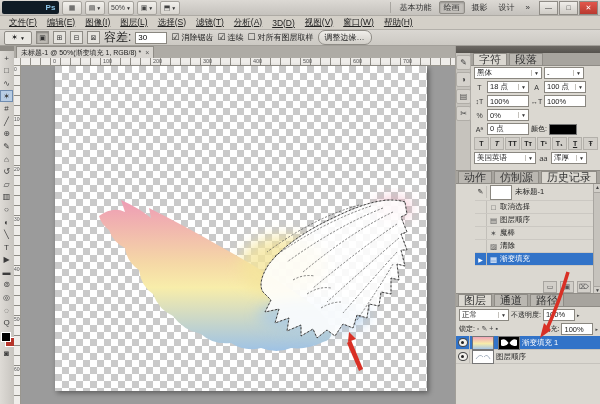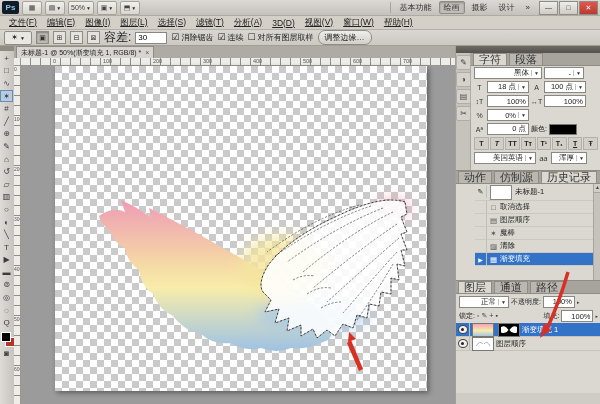--- a/index.html
+++ b/index.html
@@ -4,21 +4,21 @@
 <style>
   html,body{margin:0;padding:0;}
   #app{position:relative;width:600px;height:404px;background:#d4d0c8;overflow:hidden;
        font-family:"Liberation Sans","DejaVu Sans",sans-serif;font-size:9px;color:#222;
        -webkit-font-smoothing:antialiased;}
   
   .titlebar{position:absolute;left:0;top:0;width:600px;height:16px;
     background:linear-gradient(#dcd9d4,#c5c2bd);display:flex;align-items:center;gap:3px;
     padding:0 2px;box-sizing:border-box;border-bottom:1px solid #aeaba5;}
   .pslogo{width:17px;height:13px;background:#101c26;color:#8ec6e8;font-size:8px;font-weight:bold;
-    display:flex;align-items:center;justify-content:center;border-radius:2px;}
+    display:flex;align-items:center;justify-content:center;border-radius:2px;padding-left:40px;}
   .tb-icon{height:12px;min-width:14px;border:1px solid #a6a39d;border-radius:2px;
     background:linear-gradient(#f2f0ec,#d8d5cf);display:flex;align-items:center;justify-content:center;
     font-size:7px;color:#444;padding:0 2px;gap:1px;}
   .tb-icon .arr{font-size:5px;color:#333;}
   .tb-sep{width:1px;height:11px;background:#a8a5a0;margin:0 2px;}
   .ws{padding:0 4px;font-size:8px;color:#333;}
   .ws.active{border:1px solid #8f8c86;background:#c2bfba;border-radius:2px;height:11px;display:flex;align-items:center;box-shadow:inset 0 1px 2px rgba(0,0,0,.25);}
   .winbtns{display:flex;gap:1px;margin-left:2px;}
   .winbtn{width:17px;height:12px;border:1px solid #8f8c86;background:linear-gradient(#efede9,#cfccc6);
     font-size:7px;display:flex;align-items:center;justify-content:center;color:#333;}
@@ -77,21 +77,21 @@
   .docarea svg{position:absolute;left:0;top:0;}
   
   .dock{position:absolute;left:455px;top:46px;width:145px;height:358px;background:#cfccc6;
     border-left:1px solid #a29f99;box-sizing:border-box;}
   .dock-top{height:7px;background:linear-gradient(#6d6964,#55524d);}
   .ptabs{height:12px;background:#a7a49e;display:flex;align-items:flex-end;border-bottom:1px solid #8f8c86;}
   .ptab{height:11px;padding:0 5px;font-size:11px;display:flex;align-items:center;color:#333;
     background:#bab7b1;border:1px solid #8f8c86;border-bottom:none;margin-left:2px;}
   .ptab.active{background:#dbd8d1;}
   .panelbody{background:#dbd8d1;}
-  .fld{display:inline-flex;align-items:center;justify-content:flex-end;background:#fff;
+  .fld{display:inline-flex;align-items:center;justify-content:space-between;background:#fff;
     border:1px solid #8a8780;height:10px;font-size:7.5px;padding:0 2px;box-sizing:content-box;}
   .fld .arr{font-size:5px;color:#333;border-left:1px solid #c4c1bb;padding-left:2px;margin-left:2px;}
   .cicon{width:11px;font-size:7px;color:#333;text-align:center;flex:none;}
   .crow{display:flex;align-items:center;gap:2px;padding:1px 3px;height:12px;}
   .stylebtns{display:flex;gap:1px;padding:1px 3px;}
   .stylebtn{width:13px;height:11px;border:1px solid #b3b0aa;background:#d2cfc9;font-size:7px;
     font-weight:bold;display:flex;align-items:center;justify-content:center;}
   .iconstrip{position:absolute;left:0;top:7px;width:15px;height:117px;background:#c6c3bd;
     border-right:1px solid #a8a5a0;box-sizing:border-box;}
   .dockicon{width:13px;height:13px;margin:2px auto;border:1px solid #b0ada7;border-radius:2px;
@@ -428,21 +428,21 @@
           <span class="fbtn">▣</span>
           <span class="fbtn">⌦</span>
         </div>
         <div class="vscroll">
           <div class="sa">▲</div>
           <div class="sb">▼</div>
         </div>
       </div>
     </div>
 
-    <div style="position:absolute;left:0;top:234px;width:145px;height:111px;border-top:1px solid #8f8c86;">
+    <div style="position:absolute;left:0;top:247px;width:145px;height:111px;border-top:1px solid #8f8c86;">
       <div class="ptabs">
         <div class="ptab active">图层</div>
         <div class="ptab">通道</div>
         <div class="ptab">路径</div>
       </div>
       <div class="panelbody" style="height:99px;">
         <div class="crow" style="height:13px">
           <span class="fld" style="width:44px">
               <span>正常</span>
               <span class="arr">▼</span>

